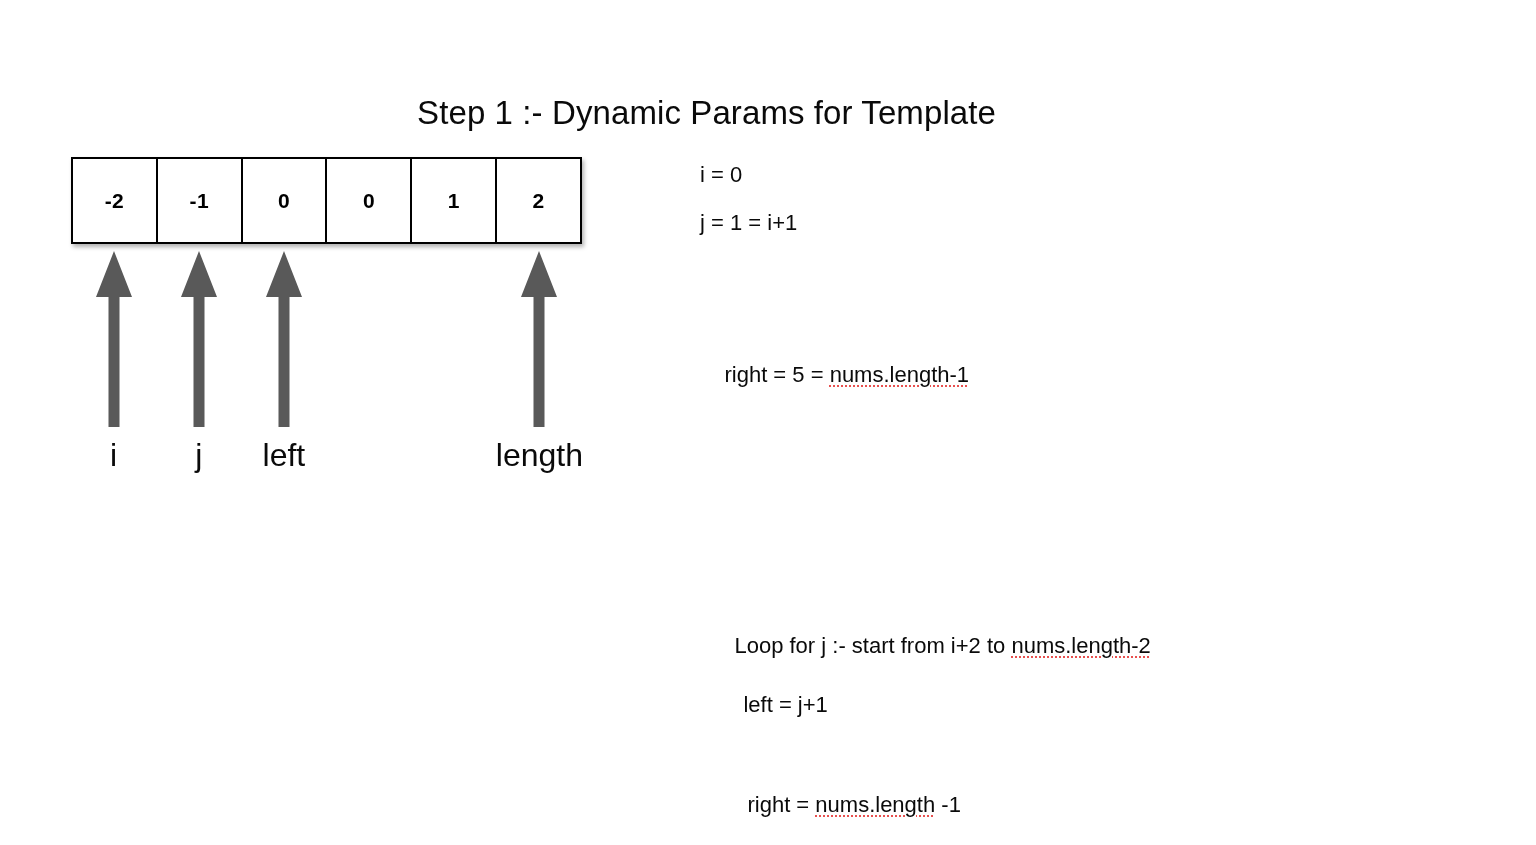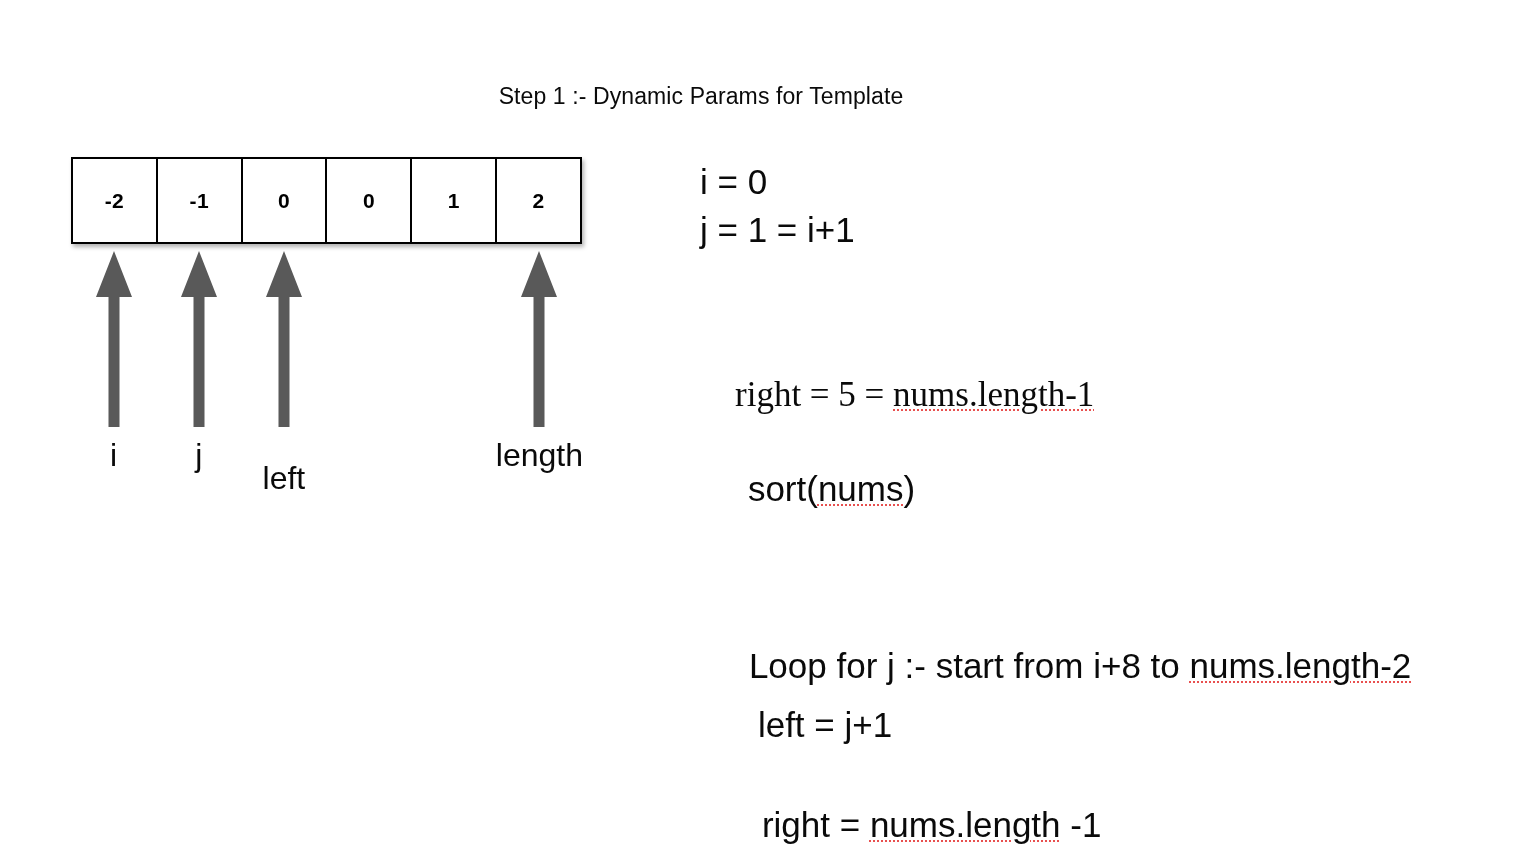--- a/index.html
+++ b/index.html
@@ -24,21 +24,21 @@
     height: 845px;
   }
 
   
   .title {
     position: absolute;
     left: 0;
     top: 56px;
     width: 1536px;
     text-align: center;
-    font-size: 23px;
+    font-size: 33px;
     font-weight: 400;
     letter-spacing: 0.1px;
     color: #0a0a0a;
     white-space: pre;
   }
   .title-inner {
     display: inline-block;
     transform: translateX(-80px);
   }
 
@@ -90,21 +90,21 @@
     font-weight: 400;
     color: #0a0a0a;
     white-space: pre;
     text-align: center;
     transform: translateX(-50%);
   }
 
   
   .rtext {
     position: absolute;
-    font-size: 35px;
+    font-size: 22px;
     font-weight: 400;
     color: #0a0a0a;
     white-space: pre;
     line-height: 1.0;
   }
 
   
   .sp {
     text-decoration: underline;
     text-decoration-color: #e8504f;
@@ -144,46 +144,43 @@
         <svg width="38" height="176" viewBox="0 0 38 176" xmlns="http://www.w3.org/2000/svg">
           <path d="M19 0 L37 46 L24.5 46 L24.5 176 L13.5 176 L13.5 46 L1 46 Z" fill="#595959"></path>
         </svg>
       </div>
       <div class="ptr-label" style="left: 198.75px; top: 437px;">j</div>
       <div class="arrow" style="left: 264.917px; top: 251px;">
         <svg width="38" height="176" viewBox="0 0 38 176" xmlns="http://www.w3.org/2000/svg">
           <path d="M19 0 L37 46 L24.5 46 L24.5 176 L13.5 176 L13.5 46 L1 46 Z" fill="#595959"></path>
         </svg>
       </div>
-      <div class="ptr-label" style="left: 283.917px; top: 460px;">left</div>
+      <div class="ptr-label" style="left: 283.917px; top: 437px;">left</div>
       <div class="arrow" style="left: 520.417px; top: 251px;">
         <svg width="38" height="176" viewBox="0 0 38 176" xmlns="http://www.w3.org/2000/svg">
           <path d="M19 0 L37 46 L24.5 46 L24.5 176 L13.5 176 L13.5 46 L1 46 Z" fill="#595959"></path>
         </svg>
       </div>
       <div class="ptr-label" style="left: 539.417px; top: 437px;">length</div>
     </div>
 
   <div class="rtext" style="left:700px; top:164px;">i = 0</div>
 
   <div class="rtext" style="left:700px; top:212px;">j = 1 = i+1</div>
 
 
-  <div class="rtext" style="left:700px; top:342px;font-family:Liberation Serif, serif;">
+  <div class="rtext" style="left:700px; top:342px;">
     <span>right = 5 = </span><span class="sp">nums.length-1</span>
-  </div>
-
-  <div class="rtext" style="left:709px; top:436px;">
-    <span>sort(</span><span class="sp">nums</span><span>)</span>
   </div>
 
 
 
+
   <div class="rtext" style="left:710px; top:613px;">
-    <span>Loop for j :- start from i+8 to </span><span class="sp">nums.length-2</span>
+    <span>Loop for j :- start from i+2 to </span><span class="sp">nums.length-2</span>
   </div>
 
   <div class="rtext" style="left:719px; top:672px;">
     <span>left = j+1</span>
   </div>
 
   <div class="rtext" style="left:723px; top:772px;">
     <span>right = </span><span class="sp">nums.length</span><span> -1</span>
   </div>
 

